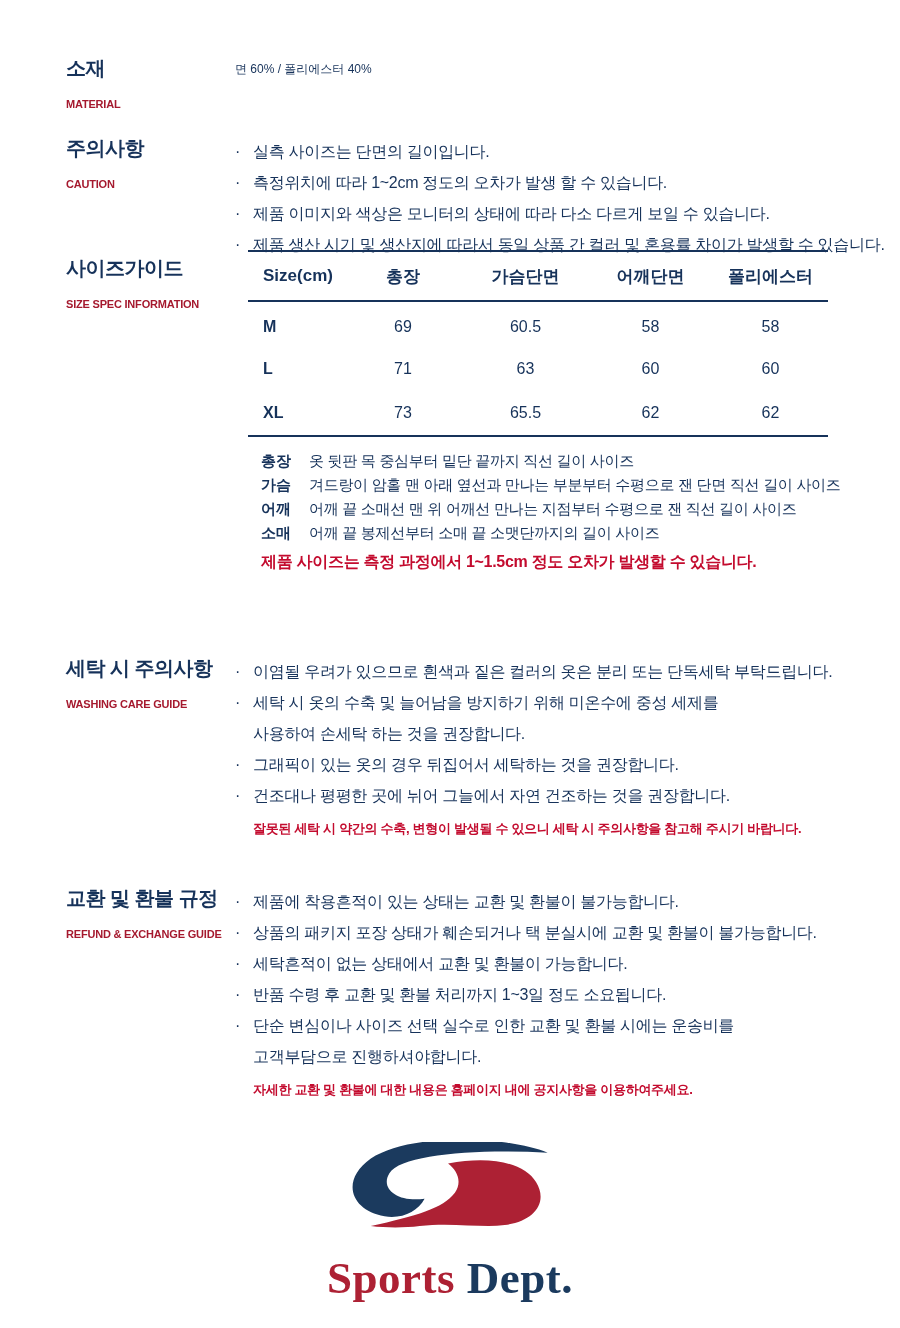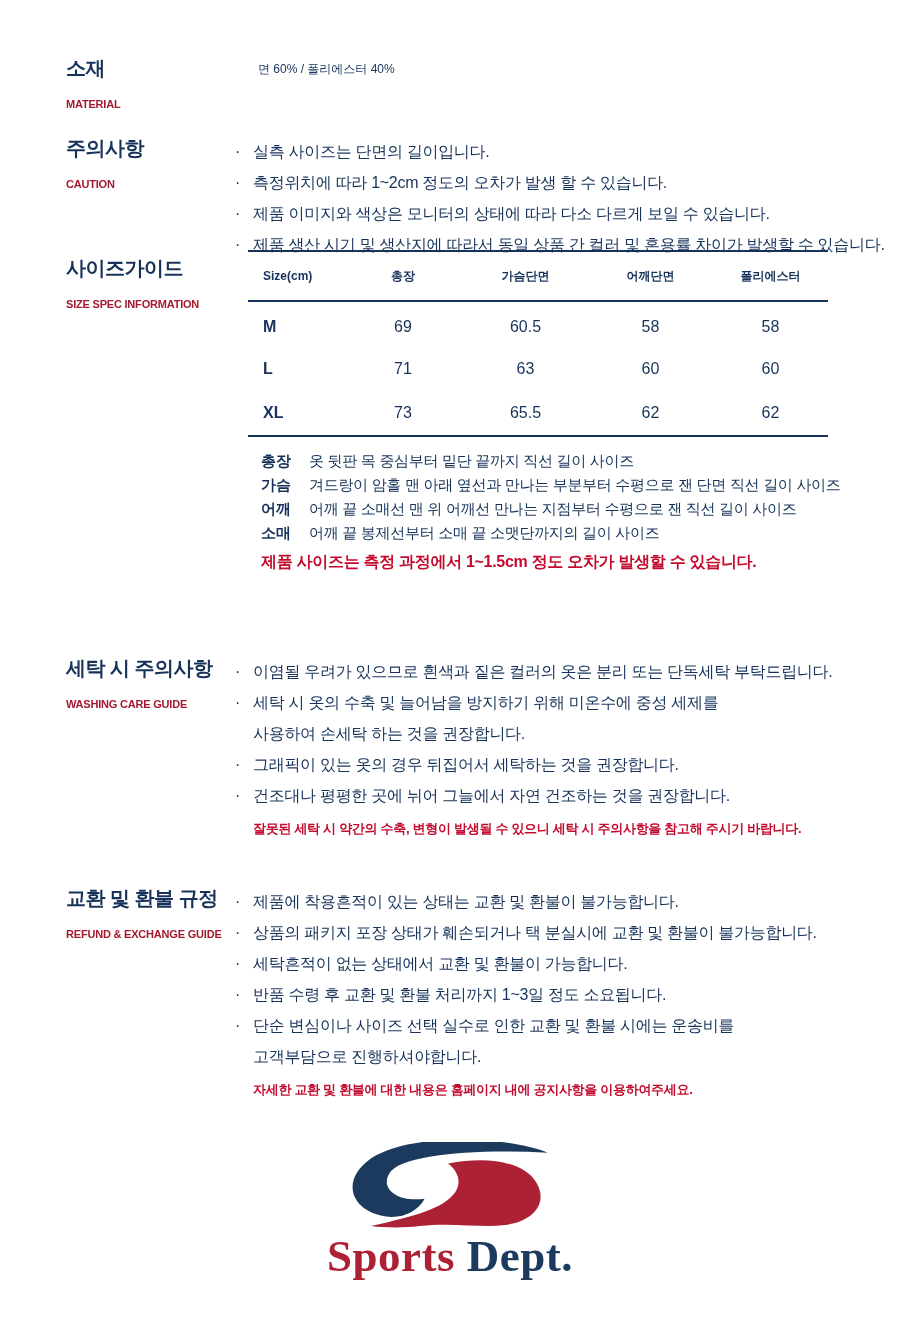--- a/index.html
+++ b/index.html
@@ -68,21 +68,21 @@
   .size-table-wrap { width: 580px; }
   table.size-table {
     width: 580px;
     border-collapse: collapse;
     border-top: 2px solid #16325a;
     border-bottom: 2px solid #16325a;
     color: #16325a;
   }
   table.size-table thead tr { border-bottom: 2px solid #16325a; }
   table.size-table th, table.size-table td {
-    font-size: 12px;
+    font-size: 17px;
     text-align: center;
     vertical-align: middle;
   }
   table.size-table thead th { height: 50px; font-weight: 600; }
   table.size-table thead th.first,
   table.size-table tbody td.first {
     text-align: left;
     padding-left: 15px;
     font-weight: 700;
   }
@@ -128,36 +128,36 @@
   
   .footer-logo {
     position: absolute;
     top: 1142px;
     left: 0;
     width: 900px;
     text-align: center;
   }
   .logo-mark { display: inline-block; width: 206px; height: 86px; }
   .logo-text {
-    margin-top: 0;
+    margin-top: 22px;
     font-family: "Liberation Serif", "DejaVu Serif", serif;
     font-size: 45px;
     font-weight: 700;
     letter-spacing: 0.5px;
     line-height: 48px;
   }
   .logo-text .red { color: #ad2134; }
   .logo-text .navy { color: #1b3a5e; }
 </style>
 </head>
 <body>
 
 <div class="page">
 
-  <section class="section" style="top:56px;gap:23px;">
+  <section class="section" style="top:56px;">
     <div class="label-col">
       <div class="label-title">소재</div>
       <div class="label-sub">MATERIAL</div>
     </div>
     <div class="content-col">
       <div class="material-value">면 60% / 폴리에스터 40%</div>
     </div>
   </section>
 
   <section class="section" style="top:136px;">

